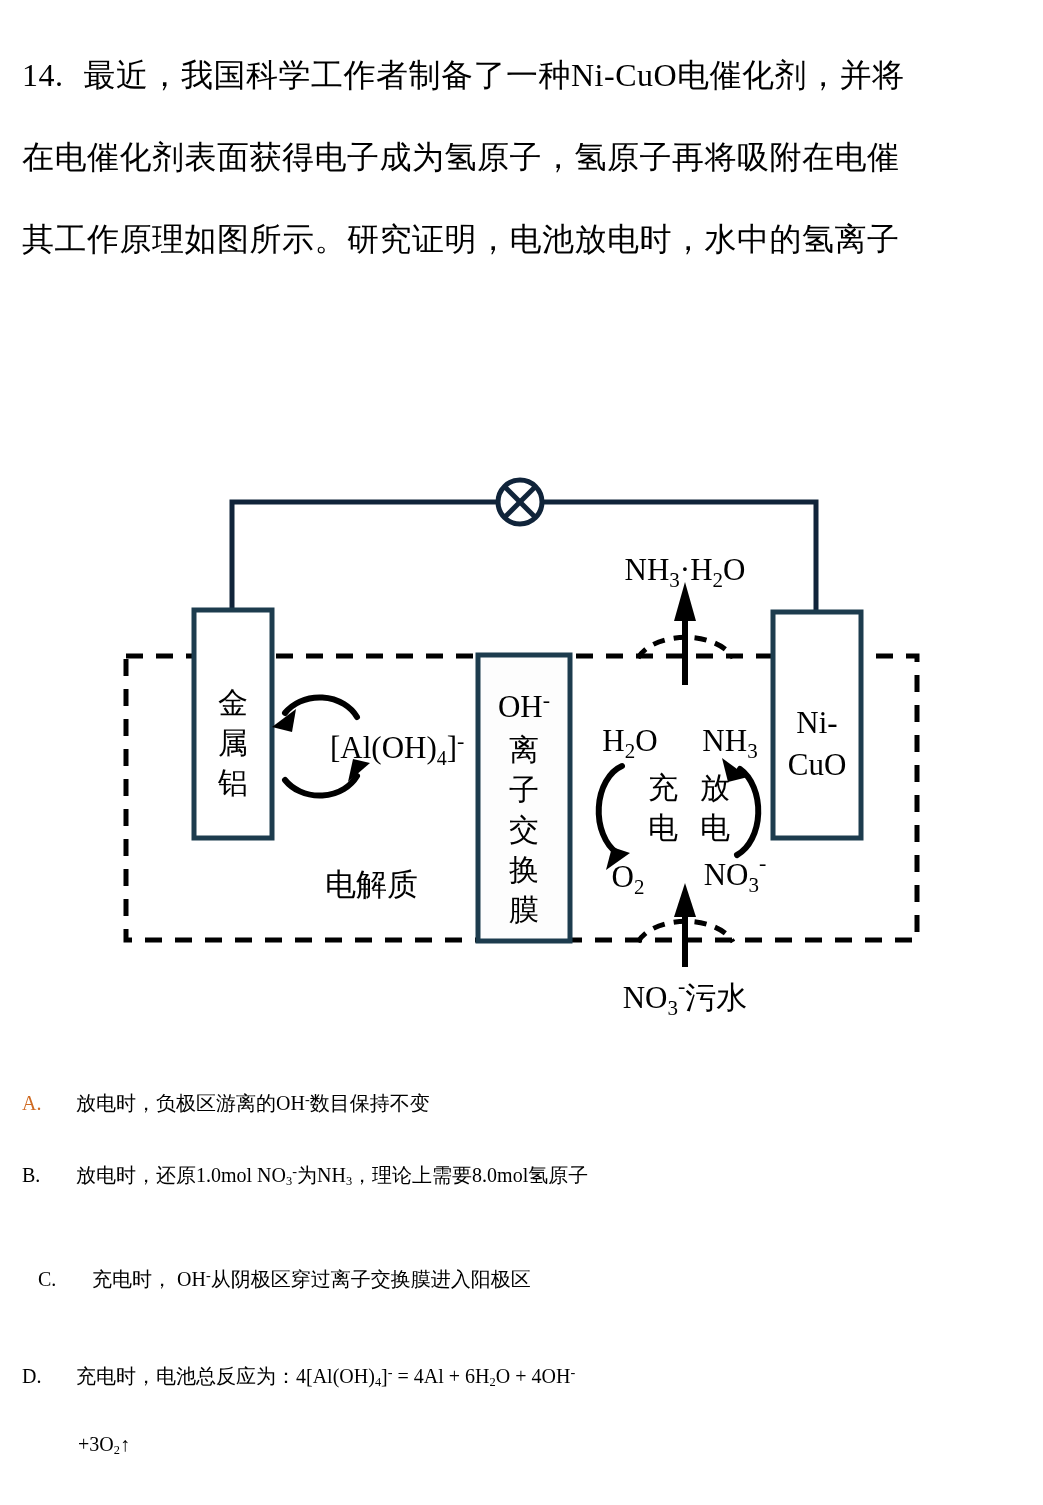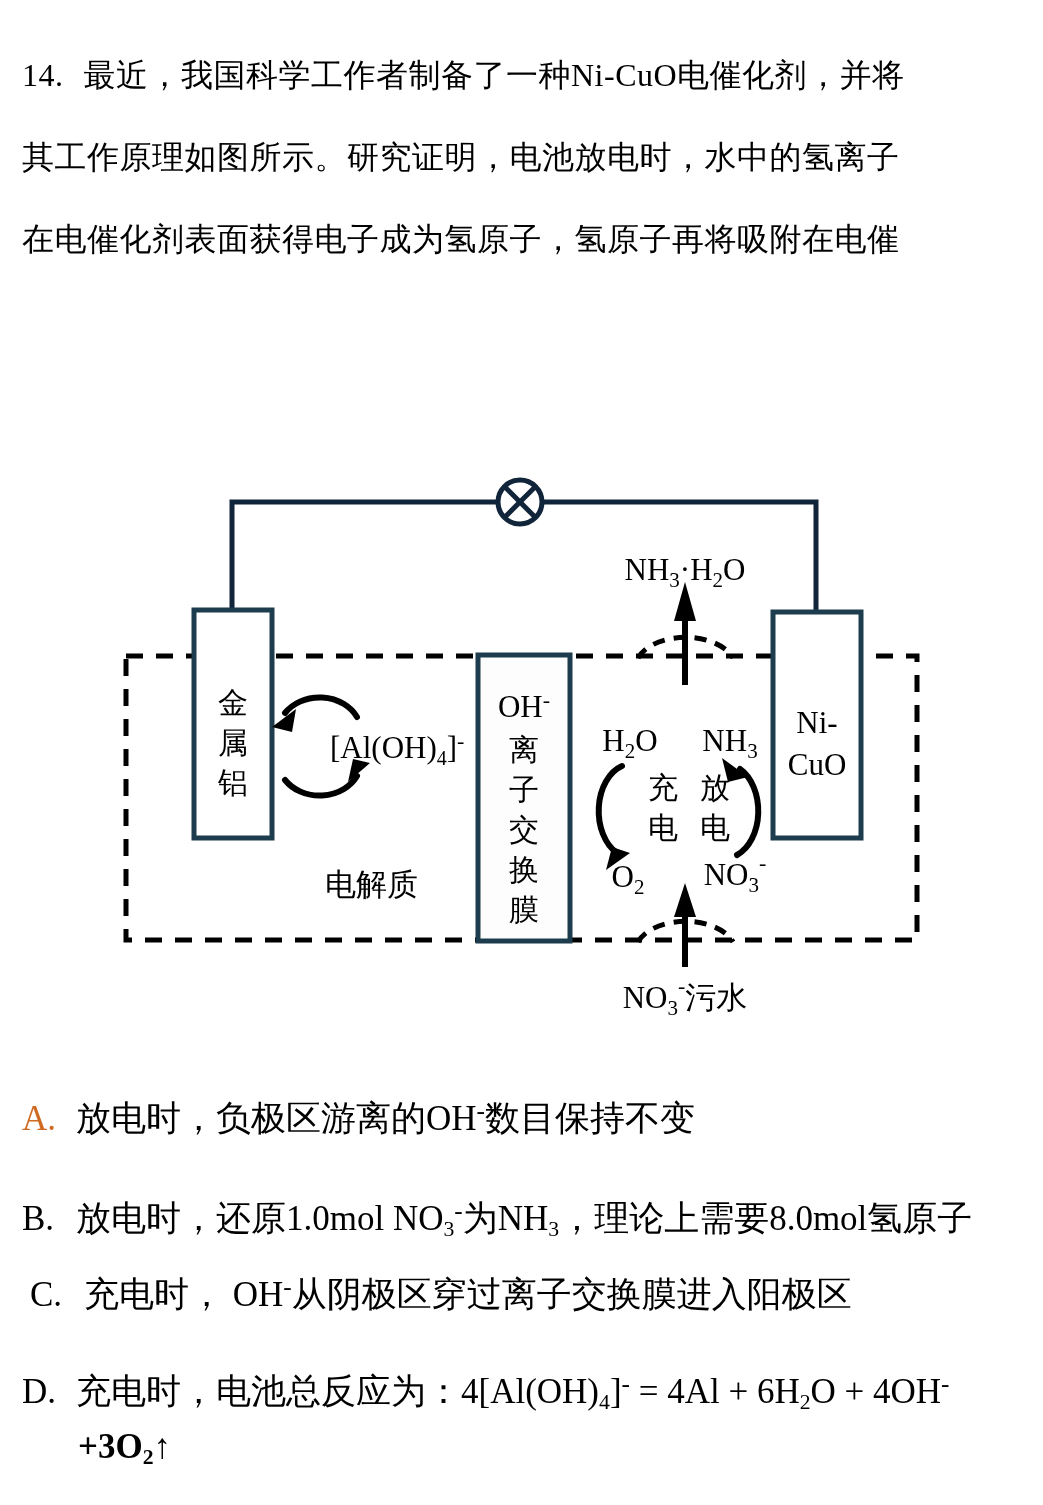--- a/index.html
+++ b/index.html
@@ -55,54 +55,53 @@
 
   
   .options {
     position: absolute;
     left: 22px;
     top: 1078px;
     width: 1010px;
   }
   .opt {
     position: relative;
-    font-size: 35px;
+    font-size: 20px;
     line-height: 42px;
     white-space: nowrap;
     font-weight: 500;
-    margin-top: 12px;
   }
   .opt-a  { position:absolute; left:0;  top:0px;   }
-  .opt-b  { position:absolute; left:0;  top:100px;  }
-  .opt-c  { position:absolute; left:8px;  top:176px; }
+  .opt-b  { position:absolute; left:0;  top:72px;  }
+  .opt-c  { position:absolute; left:16px;  top:176px; }
   .opt-d  { position:absolute; left:0;  top:273px; }
-  .opt-d2 { position:absolute; left:56px; top:336px;font-weight:bold; }
+  .opt-d2 { position:absolute; left:56px; top:345px; }
 
   .opt-letter { display:inline-block; min-width: 54px; }
   .letter-hl { color: #cf6a22; }
 
   .svg-label {
     font-family: "Liberation Serif", "DejaVu Serif", serif;
     fill: #000;
   }
 </style>
 </head>
 <body>
 
 <div class="page">
 
   <div class="stem">
     <div class="stem-line">
       <span class="num">14.</span><span>最近，我国科学工作者制备了一种Ni-CuO电催化剂，并将</span>
     </div>
     <div class="stem-line">
-      <span>其工作原理如图所示。研究证明，电池放电时，水中的氢离子</span>
+      <span>在电催化剂表面获得电子成为氢原子，氢原子再将吸附在电催</span>
     </div>
     <div class="stem-line">
-      <span>在电催化剂表面获得电子成为氢原子，氢原子再将吸附在电催</span>
+      <span>其工作原理如图所示。研究证明，电池放电时，水中的氢离子</span>
     </div>
   </div>
 
   <div class="figure">
     <svg width="1043" height="600" viewBox="0 0 1043 600" xmlns="http://www.w3.org/2000/svg">
 
       <rect x="126" y="201" width="791" height="284" fill="none" stroke="#000" stroke-width="5" stroke-dasharray="17 13"></rect>
 
       <path d="M 232,155 L 232,47 L 498,47" fill="none" stroke="#10243a" stroke-width="5"></path>
       <path d="M 543,47 L 816,47 L 816,157" fill="none" stroke="#10243a" stroke-width="5"></path>

